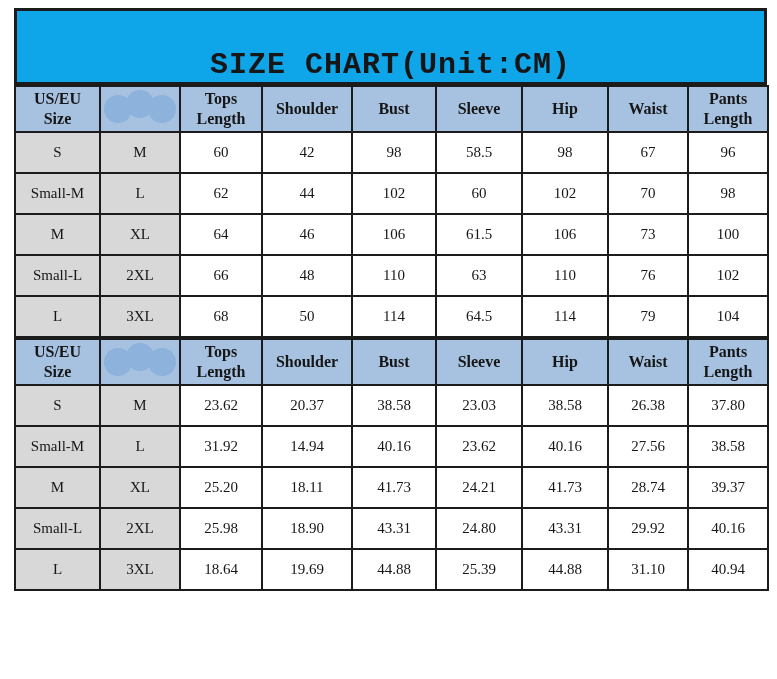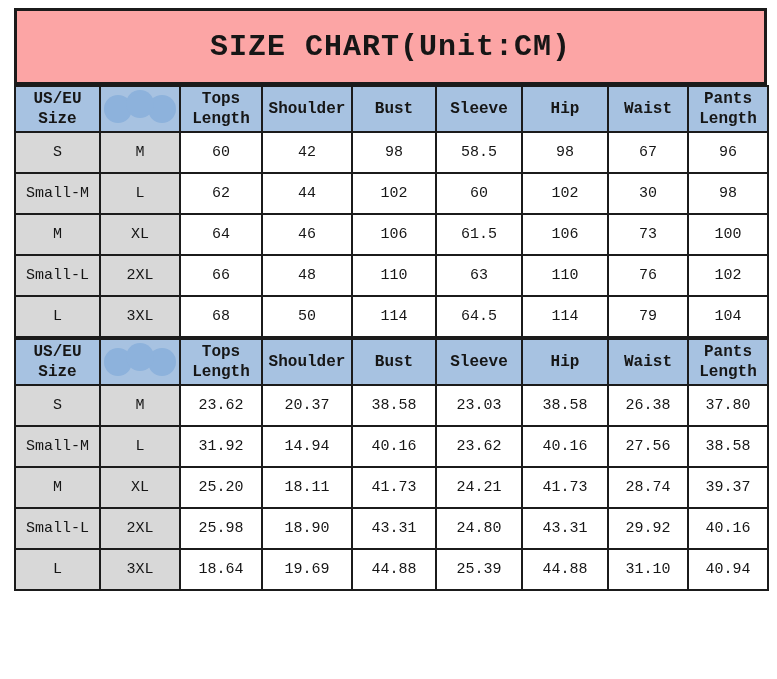--- a/index.html
+++ b/index.html
@@ -12,39 +12,40 @@
     font-family: "Liberation Mono", "DejaVu Sans Mono", monospace;
     color: #161616;
   }
   .page {
     position: absolute;
     left: 14px;
     top: 8px;
     width: 753px;
   }
   .banner {
-    background: #fca5a5;
+    background: #0ea5e9;
     border: 3px solid #1b1b1b;
     display: flex;
-    align-items: center;
+    align-items: flex-end;
     justify-content: center;
     box-sizing: border-box;
   }
   .banner-cm   { height: 77px; }
   .banner-inch { height: 70px; }
   .title {
     font-size: 30px;
     font-weight: bold;
     letter-spacing: 1px;
     white-space: nowrap;
   }
   table.size-table {
     border-collapse: collapse;
     table-layout: fixed;
     width: 753px;
+    font-family: Liberation Serif, serif;
   }
   table.size-table th,
   table.size-table td {
     border: 2px solid #1b1b1b;
     text-align: center;
     vertical-align: middle;
     padding: 0;
     overflow: hidden;
   }
   table.size-table thead th {
@@ -136,21 +137,21 @@
             <td>96</td>
           </tr>
           <tr>
             <td class="label-cell">Small-M</td>
             <td class="label-cell">L</td>
             <td>62</td>
             <td>44</td>
             <td>102</td>
             <td>60</td>
             <td>102</td>
-            <td>30</td>
+            <td>70</td>
             <td>98</td>
           </tr>
           <tr>
             <td class="label-cell">M</td>
             <td class="label-cell">XL</td>
             <td>64</td>
             <td>46</td>
             <td>106</td>
             <td>61.5</td>
             <td>106</td>

